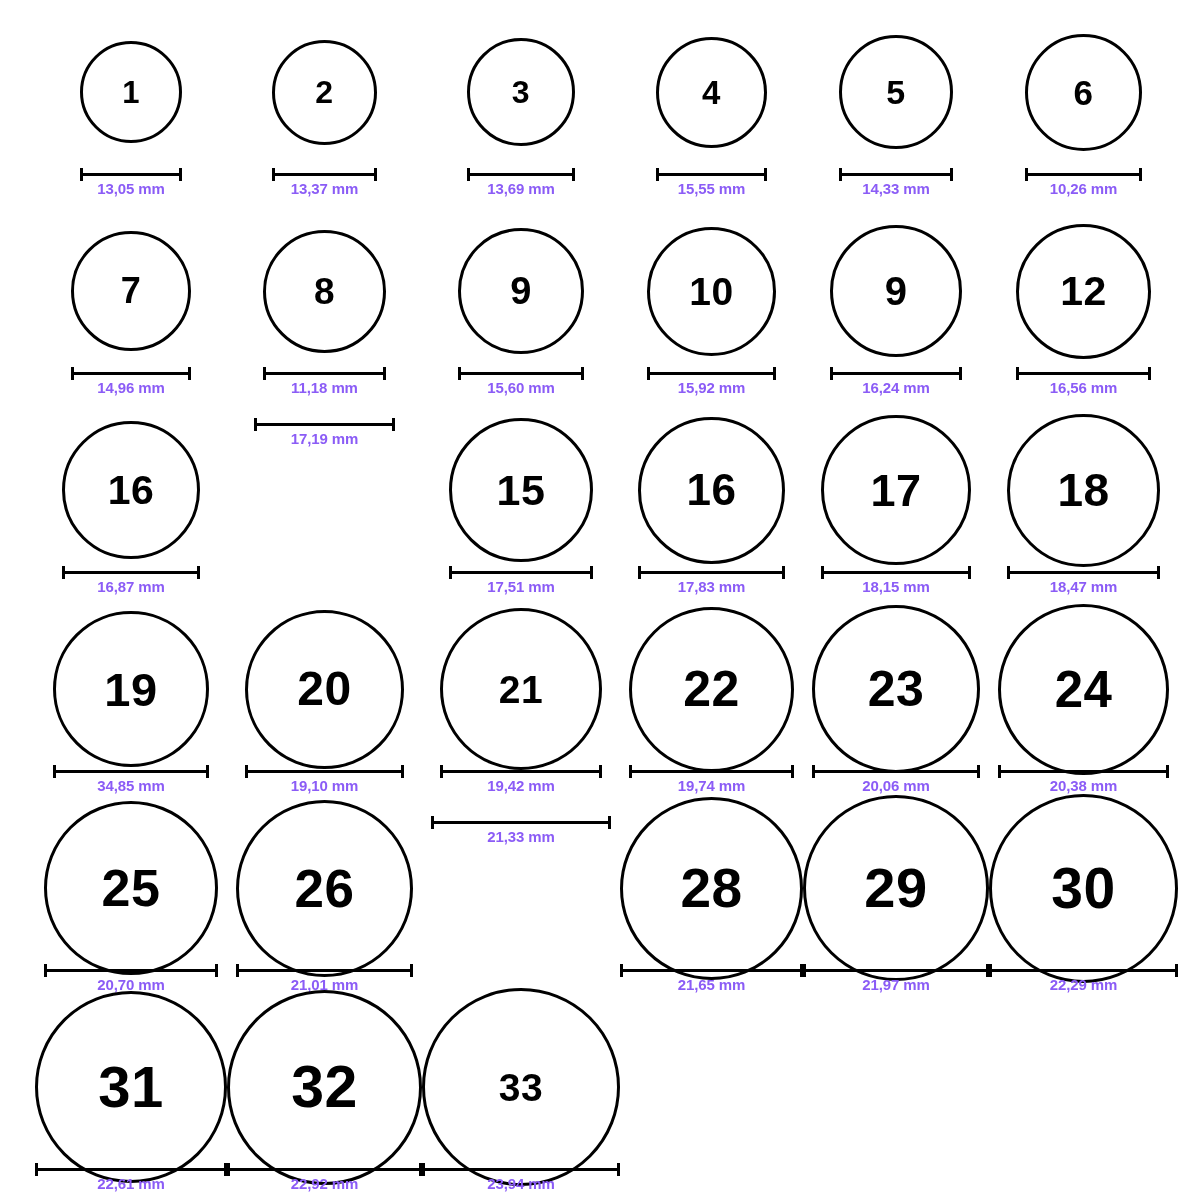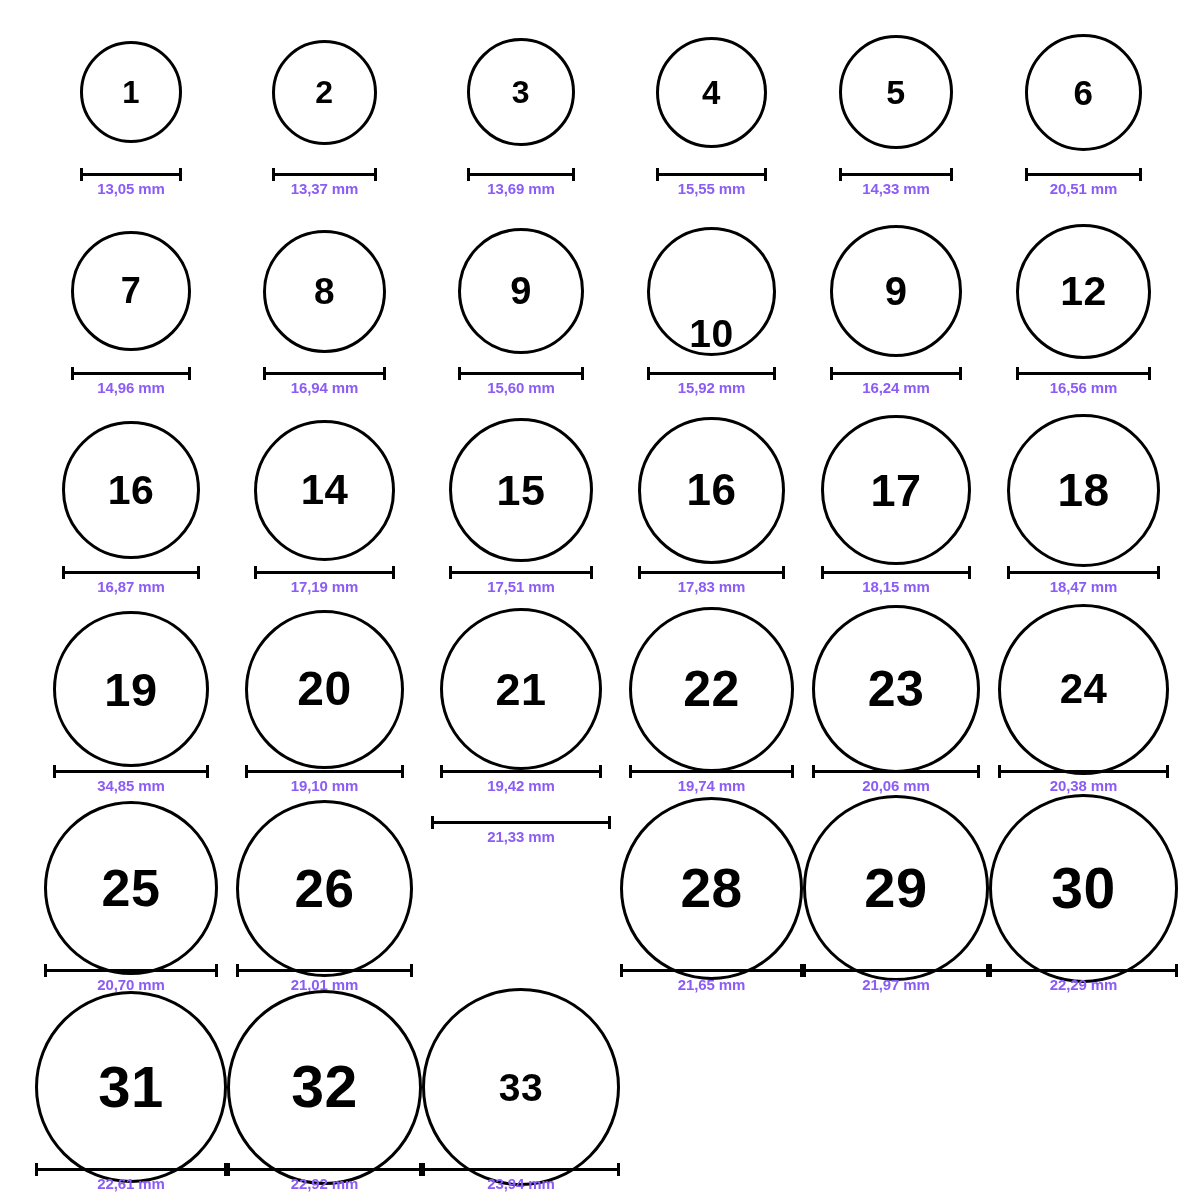--- a/index.html
+++ b/index.html
@@ -160,21 +160,21 @@
         <div class="ring-wrap">
           <div class="ring" style="width: 117px; height: 117px;">
             <span class="ring-num" style="font-size: 35px;">6</span>
           </div>
         </div>
         <div class="ruler" style="width: 117px;">
           <div class="bar"></div>
           <div class="cap left"></div>
           <div class="cap right"></div>
         </div>
-        <div class="mm">20,51 mm</div>
+        <div class="mm">10,26 mm</div>
       </div>
       <div class="cell">
         <div class="ring-wrap">
           <div class="ring" style="width: 120px; height: 120px;">
             <span class="ring-num" style="font-size: 36px;">7</span>
           </div>
         </div>
         <div class="ruler" style="width: 120px;">
           <div class="bar"></div>
           <div class="cap left"></div>
@@ -186,38 +186,38 @@
         <div class="ring-wrap">
           <div class="ring" style="width: 123px; height: 123px;">
             <span class="ring-num" style="font-size: 37px;">8</span>
           </div>
         </div>
         <div class="ruler" style="width: 123px;">
           <div class="bar"></div>
           <div class="cap left"></div>
           <div class="cap right"></div>
         </div>
-        <div class="mm">16,94 mm</div>
+        <div class="mm">11,18 mm</div>
       </div>
       <div class="cell">
         <div class="ring-wrap">
           <div class="ring" style="width: 126px; height: 126px;">
             <span class="ring-num" style="font-size: 38px;">9</span>
           </div>
         </div>
         <div class="ruler" style="width: 126px;">
           <div class="bar"></div>
           <div class="cap left"></div>
           <div class="cap right"></div>
         </div>
         <div class="mm">15,60 mm</div>
       </div>
       <div class="cell">
         <div class="ring-wrap">
-          <div class="ring" style="width: 129px; height: 129px; align-items: flex-end;">
+          <div class="ring" style="width: 129px; height: 129px;">
             <span class="ring-num" style="font-size: 39px;">10</span>
           </div>
         </div>
         <div class="ruler" style="width: 129px;">
           <div class="bar"></div>
           <div class="cap left"></div>
           <div class="cap right"></div>
         </div>
         <div class="mm">15,92 mm</div>
       </div>
@@ -254,25 +254,20 @@
           </div>
         </div>
         <div class="ruler" style="width: 138px;">
           <div class="bar"></div>
           <div class="cap left"></div>
           <div class="cap right"></div>
         </div>
         <div class="mm">16,87 mm</div>
       </div>
       <div class="cell">
-        <div class="ring-wrap">
-          <div class="ring" style="width: 141px; height: 141px;">
-            <span class="ring-num" style="font-size: 42px;">14</span>
-          </div>
-        </div>
         <div class="ruler" style="width: 141px;">
           <div class="bar"></div>
           <div class="cap left"></div>
           <div class="cap right"></div>
         </div>
         <div class="mm">17,19 mm</div>
       </div>
       <div class="cell">
         <div class="ring-wrap">
           <div class="ring" style="width: 144px; height: 144px;">
@@ -347,21 +342,21 @@
         <div class="ruler" style="width: 159px;">
           <div class="bar"></div>
           <div class="cap left"></div>
           <div class="cap right"></div>
         </div>
         <div class="mm">19,10 mm</div>
       </div>
       <div class="cell">
         <div class="ring-wrap">
           <div class="ring" style="width: 162px; height: 162px;">
-            <span class="ring-num" style="font-size: 45px;">21</span>
+            <span class="ring-num" style="font-size: 39px;">21</span>
           </div>
         </div>
         <div class="ruler" style="width: 162px;">
           <div class="bar"></div>
           <div class="cap left"></div>
           <div class="cap right"></div>
         </div>
         <div class="mm">19,42 mm</div>
       </div>
       <div class="cell">
@@ -386,21 +381,21 @@
         <div class="ruler" style="width: 168px;">
           <div class="bar"></div>
           <div class="cap left"></div>
           <div class="cap right"></div>
         </div>
         <div class="mm">20,06 mm</div>
       </div>
       <div class="cell">
         <div class="ring-wrap">
           <div class="ring" style="width: 171px; height: 171px;">
-            <span class="ring-num" style="font-size: 42px;">24</span>
+            <span class="ring-num" style="font-size: 51px;">24</span>
           </div>
         </div>
         <div class="ruler" style="width: 171px;">
           <div class="bar"></div>
           <div class="cap left"></div>
           <div class="cap right"></div>
         </div>
         <div class="mm">20,38 mm</div>
       </div>
       <div class="cell">

